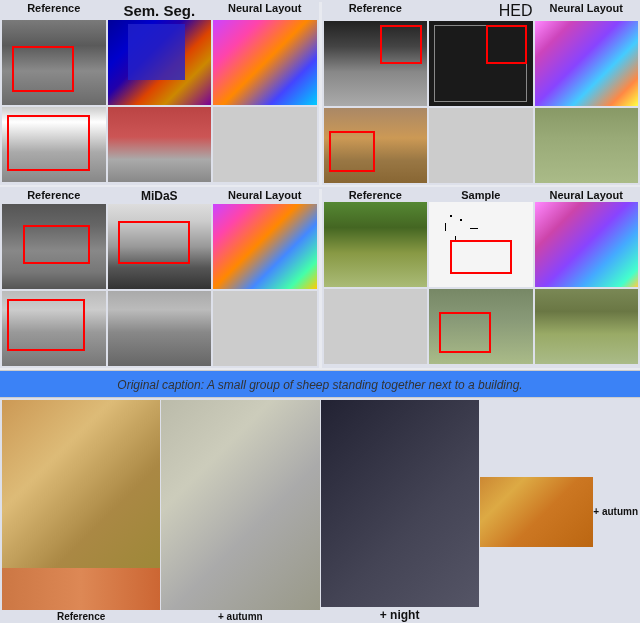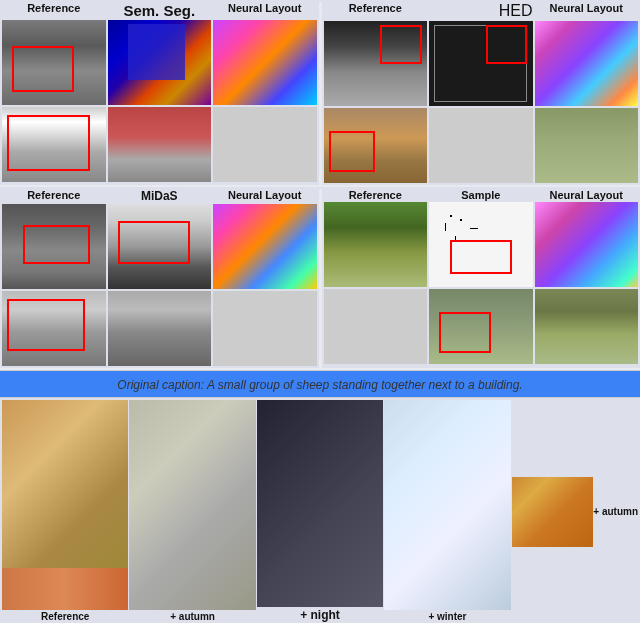--- a/index.html
+++ b/index.html
@@ -172,24 +172,20 @@
     <div style="flex:1; display:flex; flex-direction:column; align-items:center;">
       <div style="width:100%; flex:1; background:linear-gradient(135deg,#bbbbaa 0%,#ccccbb 30%,#aaaaaa 60%,#999988 100%); min-height:70px;"></div>
       <div style="font-size:10px; color:#111; text-align:center; padding:1px 0; font-weight:bold;">+ autumn</div>
     </div>
 
     <div style="flex:1; display:flex; flex-direction:column; align-items:center;">
       <div style="width:100%; flex:1; background:linear-gradient(135deg,#222233 0%,#333344 30%,#444455 60%,#555566 100%); min-height:70px;"></div>
       <div style="font-size:12px; color:#111; text-align:center; padding:1px 0; font-weight:bold;">+ night</div>
     </div>
 
-    <div style="flex:1; display:flex; flex-direction:column; align-items:center;">
-      <div style="width:100%; flex:1; background:linear-gradient(135deg,#ccddee 0%,#ddeeff 30%,#eef0ff 60%,#bbccdd 100%); min-height:70px;"></div>
-      <div style="font-size:10px; color:#111; text-align:center; padding:1px 0; font-weight:bold;">+ winter</div>
-    </div>
 
     <div style="flex:1; display:flex; flex-direction:row; align-items:center;">
       <div style="width:100%; flex:1; background:linear-gradient(135deg,#cc8833 0%,#ddaa44 25%,#cc7722 55%,#bb6611 100%); min-height:70px;"></div>
       <div style="font-size:10px; color:#111; text-align:center; padding:1px 0; font-weight:bold;">+ autumn</div>
     </div>
 
   </div>
 
 </div>
 

